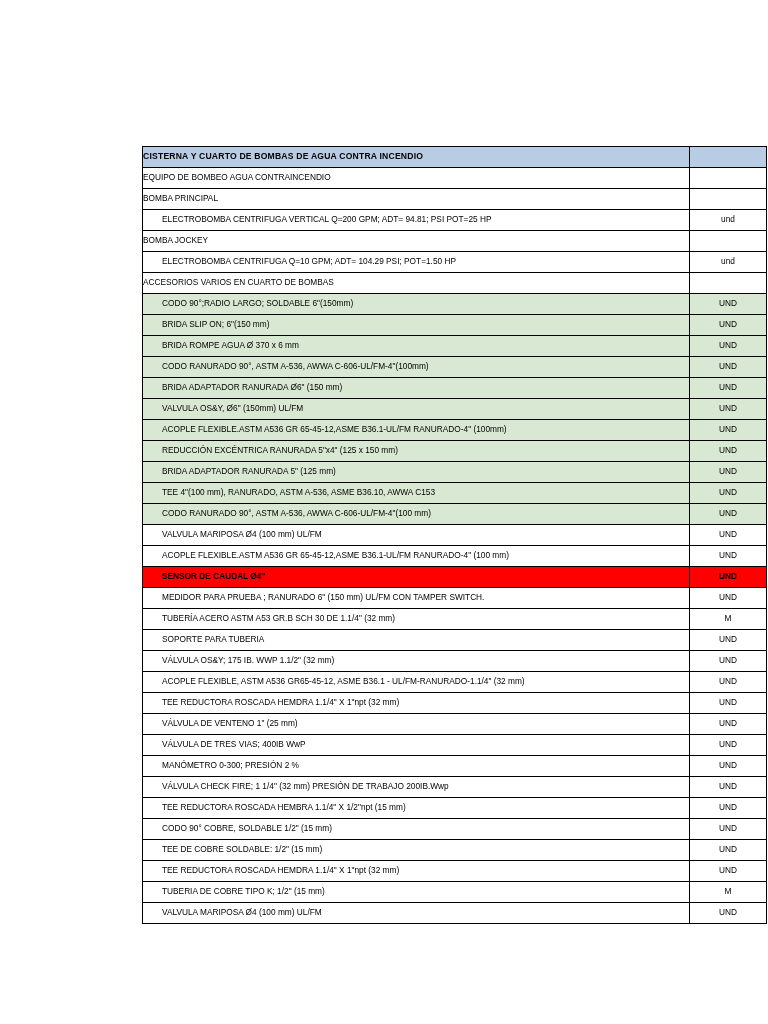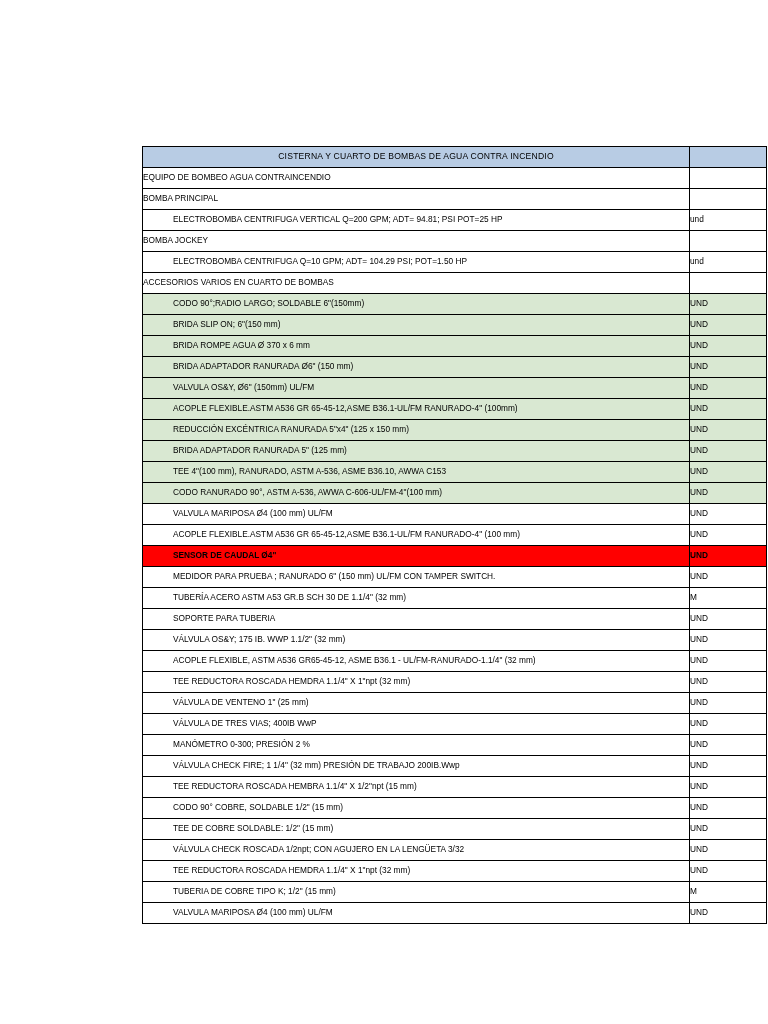--- a/index.html
+++ b/index.html
@@ -33,39 +33,39 @@
     vertical-align: middle;
     line-height: 1.1;
     overflow: hidden;
     white-space: nowrap;
   }
   col.c-desc { width: 547px; }
   col.c-unit { width: 77px; }
 
   .title-row td {
     background: #b8cce4;
-    text-align: center;
-    font-weight: normal;
+    text-align: left;
+    font-weight: bold;
     font-size: 8.6px;
     letter-spacing: 0.2px;
     height: 19px;
   }
   .title-row td.blank {
     background: #b8cce4;
     border-left: 1px solid #000;
   }
   .desc {
     padding-left: 4px;
     margin-top: 6px;
   }
   .desc.ind {
-    padding-left: 30px;
+    padding-left: 19px;
   }
   .unit {
-    text-align: left;
+    text-align: center;
   }
   tr.group td.desc {
     font-weight: normal;
   }
   tr.green td {
     background: #d9e8d2;
   }
   tr.redtext td.desc,
   tr.redtext td.unit {
     color: #ff0000;
@@ -121,20 +121,24 @@
         </tr>
         <tr class="green">
           <td class="desc ind">BRIDA SLIP ON; 6"(150 mm)</td>
           <td class="unit">UND</td>
         </tr>
         <tr class="green">
           <td class="desc ind">BRIDA ROMPE AGUA Ø 370 x 6 mm</td>
           <td class="unit">UND</td>
         </tr>
         <tr class="green">
+          <td class="desc ind">CODO RANURADO 90°, ASTM A-536, AWWA C-606-UL/FM-4"(100mm)</td>
+          <td class="unit">UND</td>
+        </tr>
+        <tr class="green">
           <td class="desc ind">BRIDA ADAPTADOR RANURADA Ø6" (150 mm)</td>
           <td class="unit">UND</td>
         </tr>
         <tr class="green">
           <td class="desc ind">VALVULA OS&amp;Y, Ø6" (150mm) UL/FM</td>
           <td class="unit">UND</td>
         </tr>
         <tr class="green">
           <td class="desc ind">ACOPLE FLEXIBLE.ASTM A536 GR 65-45-12,ASME B36.1-UL/FM RANURADO-4" (100mm)</td>
           <td class="unit">UND</td>
@@ -210,24 +214,20 @@
         <tr class="plain">
           <td class="desc ind">TEE REDUCTORA ROSCADA HEMBRA 1.1/4" X 1/2"npt (15 mm)</td>
           <td class="unit">UND</td>
         </tr>
         <tr class="plain">
           <td class="desc ind">CODO 90° COBRE, SOLDABLE 1/2" (15 mm)</td>
           <td class="unit">UND</td>
         </tr>
         <tr class="plain">
           <td class="desc ind">TEE DE COBRE SOLDABLE: 1/2" (15 mm)</td>
-          <td class="unit">UND</td>
-        </tr>
-        <tr class="plain">
-          <td class="desc ind">VÁLVULA CHECK ROSCADA 1/2npt; CON AGUJERO EN LA LENGÜETA 3/32</td>
           <td class="unit">UND</td>
         </tr>
         <tr class="plain">
           <td class="desc ind">TEE REDUCTORA ROSCADA HEMDRA 1.1/4" X 1"npt (32 mm)</td>
           <td class="unit">UND</td>
         </tr>
         <tr class="plain">
           <td class="desc ind">TUBERIA DE COBRE TIPO K; 1/2" (15 mm)</td>
           <td class="unit">M</td>
         </tr>

